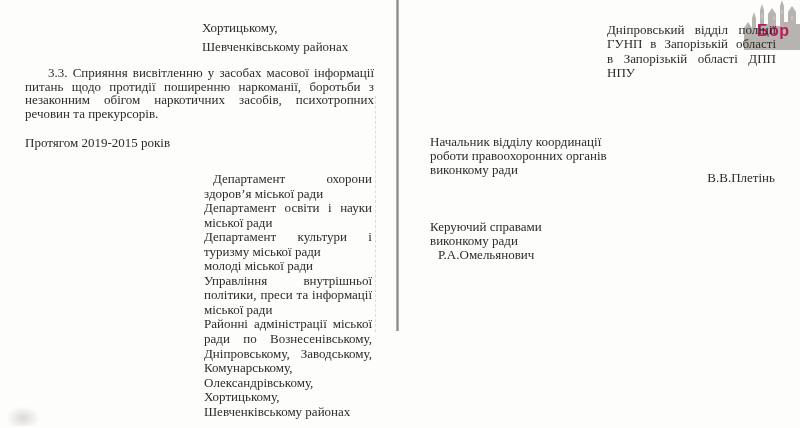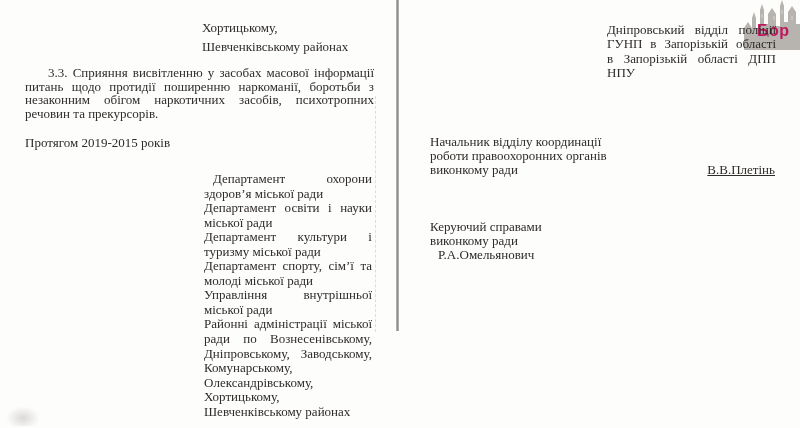--- a/index.html
+++ b/index.html
@@ -11,21 +11,21 @@
   .block { position:absolute; font-size:13px; z-index:2; }
   .line { text-align:left; }
   .line.j { text-align:justify; text-align-last:justify; }
 
   #top-districts   { left:202px; top:19px;  width:192px; line-height:18.5px; }
   #para-33         { left:25px;  top:66px;  width:349px; line-height:13.7px; }
   #timeframe       { left:25px;  top:135px; width:180px; }
   #departments     { left:204px; top:132px; width:168px; line-height:14.55px; }
   #police          { left:607px; top:23px;  width:169px; line-height:14.3px; }
   #sign-1          { left:430px; top:135px; width:346px; line-height:14.2px; }
-  #sign-1 .sign-name { position:absolute; right:1px; top:28px;text-decoration:underline; }
+  #sign-1 .sign-name { position:absolute; right:1px; top:36px; }
   #sign-2          { left:430px; top:220px; width:230px; line-height:14.2px; }
   #sign-2 .sign-name { margin-left:8px; }
 
   #divider-line {
     position:absolute; left:396px; top:0; width:3px; height:331px; z-index:1;
     background:linear-gradient(to right,#cfcfcf,#8d8d8d 35%,#8d8d8d 65%,#cfcfcf);
   }
   #dashed-guide {
     position:absolute; left:375px; top:96px; height:236px; width:0;
     border-left:1px dashed #dedddb; z-index:1;
@@ -75,23 +75,23 @@
 
   <div id="timeframe" class="block">Протягом 2019-2015 років</div>
 
   <div id="departments" class="block">
       <div class="line j" style="text-indent: 9px; margin-top: 40px;">Департамент охорони</div>
       <div class="line">здоров’я міської ради</div>
       <div class="line j">Департамент освіти і науки</div>
       <div class="line">міської ради</div>
       <div class="line j">Департамент культури і</div>
       <div class="line">туризму міської ради</div>
-      <div class="line j">Департамент спорту, сім’ї та</div>
       <div class="line">молоді міської ради</div>
       <div class="line j">Управління внутрішньої</div>
+      <div class="line j">політики, преси та інформації</div>
       <div class="line">міської ради</div>
       <div class="line j">Районні адміністрації міської</div>
       <div class="line j">ради по Вознесенівському,</div>
       <div class="line j">Дніпровському, Заводському,</div>
       <div class="line">Комунарському,</div>
       <div class="line">Олександрівському,</div>
       <div class="line">Хортицькому,</div>
       <div class="line">Шевченківському районах</div>
     </div>
 

